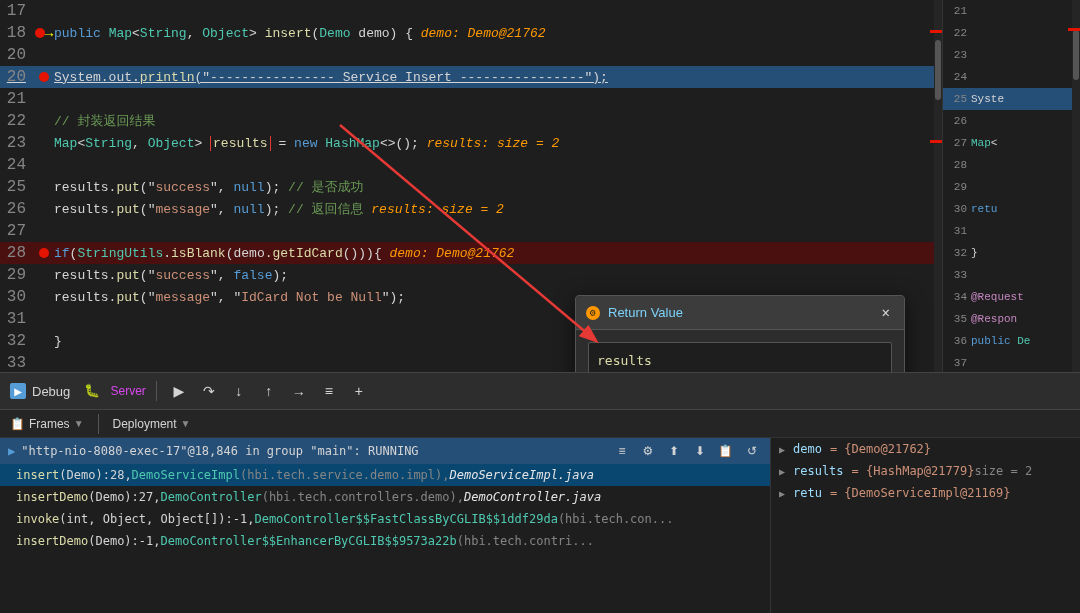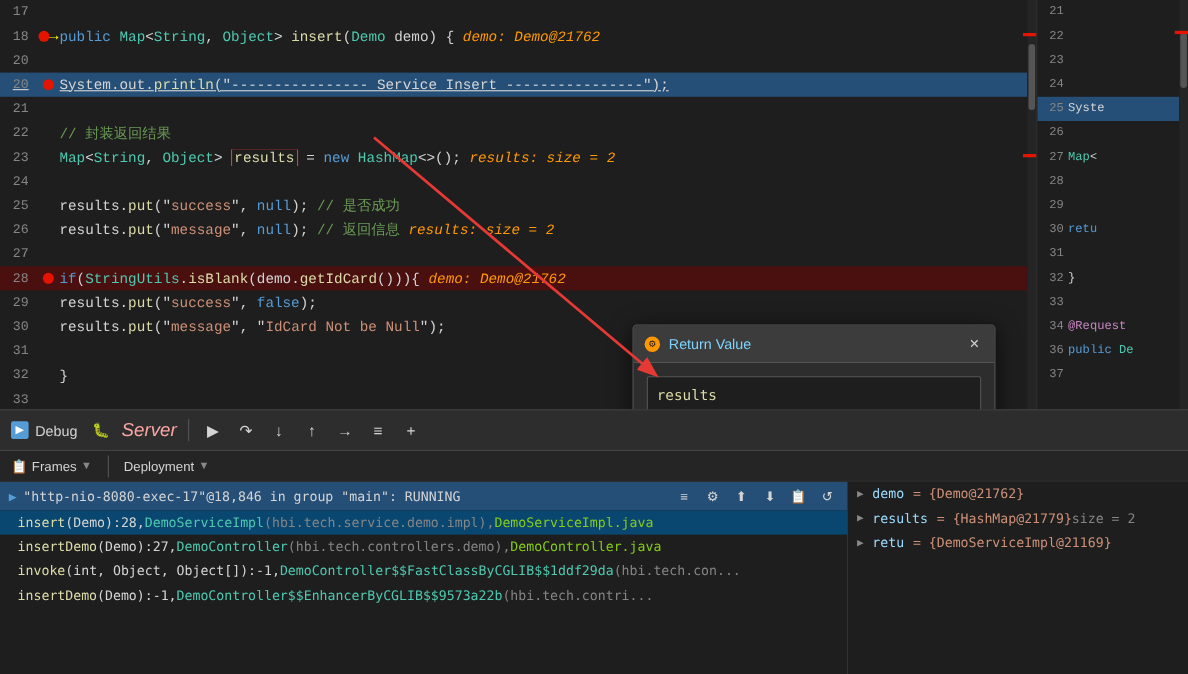--- a/index.html
+++ b/index.html
@@ -53,21 +53,21 @@
     .code-line.error-line {
       background: #4a1010;
     }
 
     .line-num {
       width: 30px;
       text-align: right;
       color: #858585;
       padding-right: 8px;
       user-select: none;
-      font-size: 12px;
+      font-size: 16px;
     }
 
     .line-marker {
       width: 20px;
       display: flex;
       align-items: center;
       justify-content: center;
     }
 
     .breakpoint {
@@ -349,21 +349,22 @@
 
     .stack-method {
       color: #dcdcaa;
     }
 
     .stack-class {
       color: #4ec9b0;
     }
 
     .stack-file {
-      color: #84cc16;
+      color: #e5e5e5;
+      font-style: italic;
     }
 
     .stack-grey {
       color: #858585;
     }
 
     
     .vars-panel {
       width: 310px;
       border-left: 1px solid #333;
@@ -566,20 +567,24 @@
           <span class="right-line-num">32</span>
           <span class="right-line-content"><span class="plain">}</span></span>
         </div>
         <div class="right-line">
           <span class="right-line-num">33</span>
           <span class="right-line-content"></span>
         </div>
         <div class="right-line">
           <span class="right-line-num">34</span>
           <span class="right-line-content"><span class="anno">@Request</span></span>
+        </div>
+        <div class="right-line">
+          <span class="right-line-num">35</span>
+          <span class="right-line-content"><span class="anno">@Respon</span></span>
         </div>
         <div class="right-line">
           <span class="right-line-num">36</span>
           <span class="right-line-content"><span class="kw">public </span><span class="type">De</span></span>
         </div>
         <div class="right-line">
           <span class="right-line-num">37</span>
           <span class="right-line-content"></span>
         </div>
       </div>
@@ -611,21 +616,21 @@
 
     </div>
   </div>
 
   <div class="debug-toolbar">
     <div class="debug-tab">
       <div class="debug-tab-icon">▶</div>
       <span>Debug</span>
     </div>
     <span class="plain" style="margin-left:8px; color: #d4d4d4; font-size:13px;">🐛</span>
-    <span style="color:#fca5a5; font-family: 'Segoe UI', sans-serif; font-size:17px; margin-left:4px;font-style:italic;">Server</span>
+    <span style="color:#d946ef; font-family: 'Segoe UI', sans-serif; font-size:12px; margin-left:4px;">Server</span>
     <div class="toolbar-sep"></div>
 
     <button class="toolbar-btn" title="Resume">▶</button>
     <button class="toolbar-btn" title="Step Over">↷</button>
     <button class="toolbar-btn" title="Step Into">↓</button>
     <button class="toolbar-btn" title="Step Out">↑</button>
     <button class="toolbar-btn" title="Run to Cursor">→</button>
     <button class="toolbar-btn" title="Evaluate">≡</button>
     <button class="toolbar-btn" title="Add Watch">+</button>
   </div>

